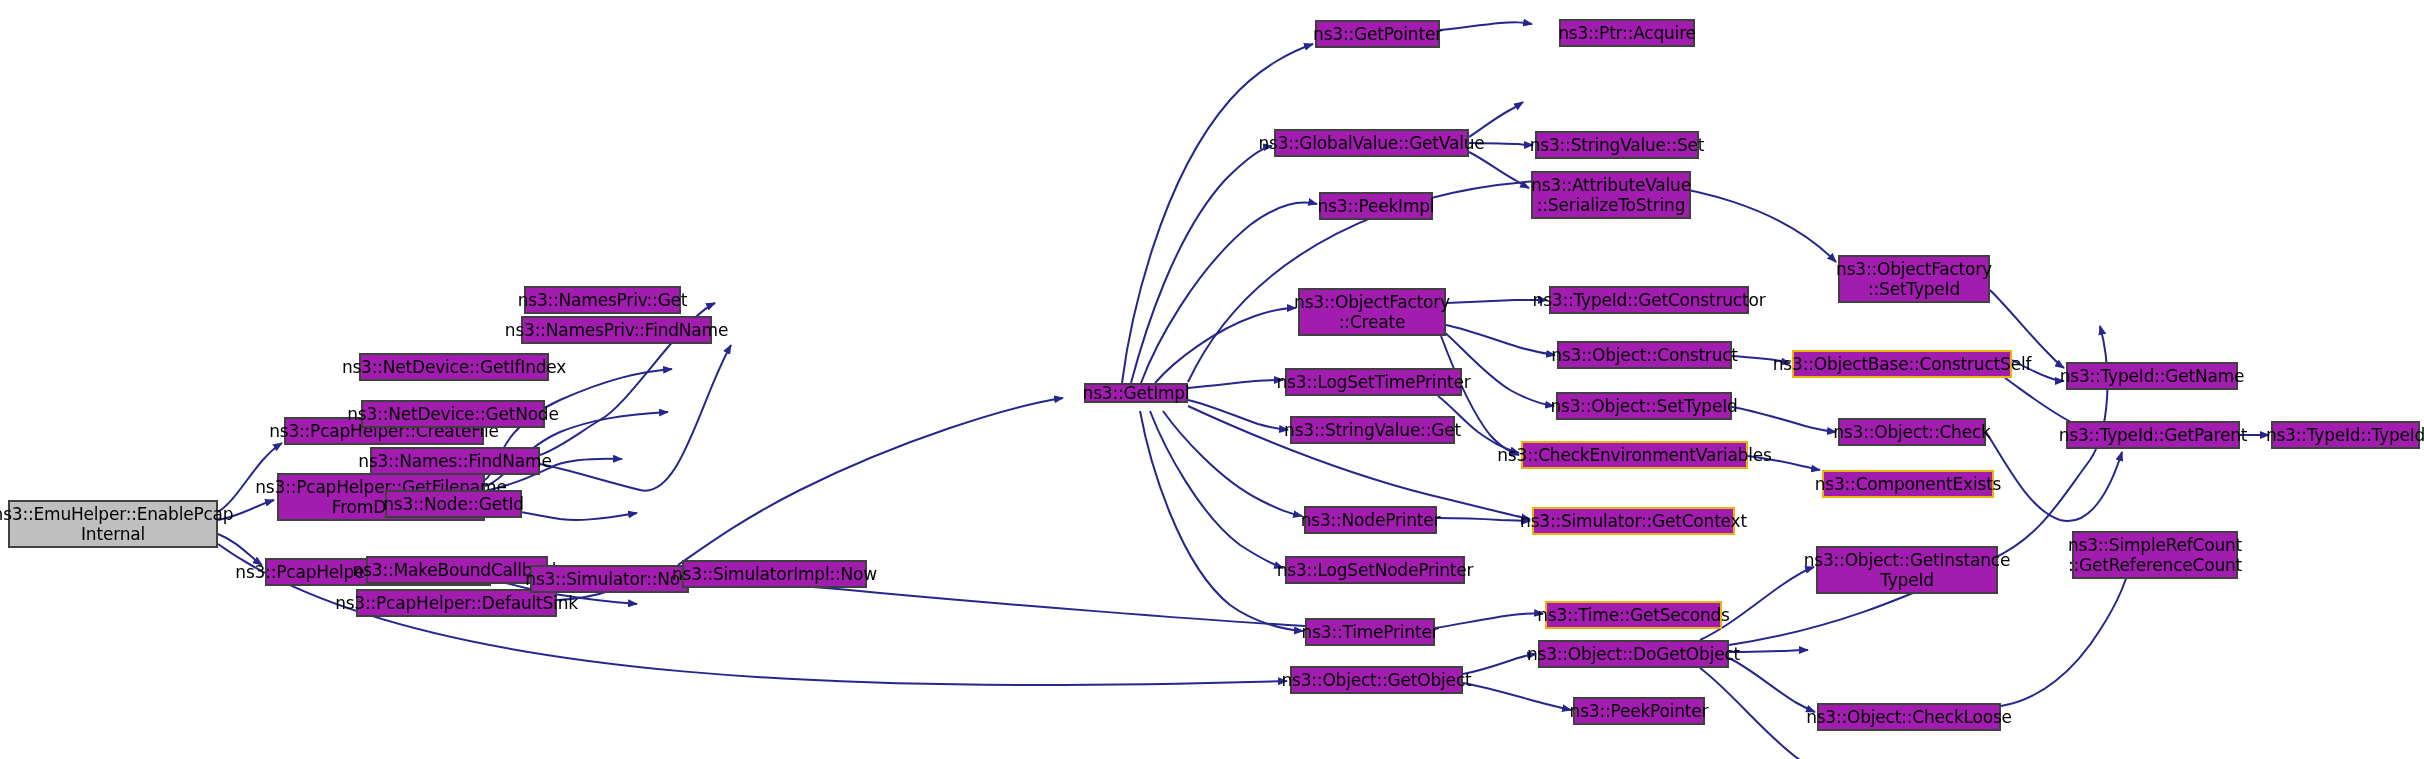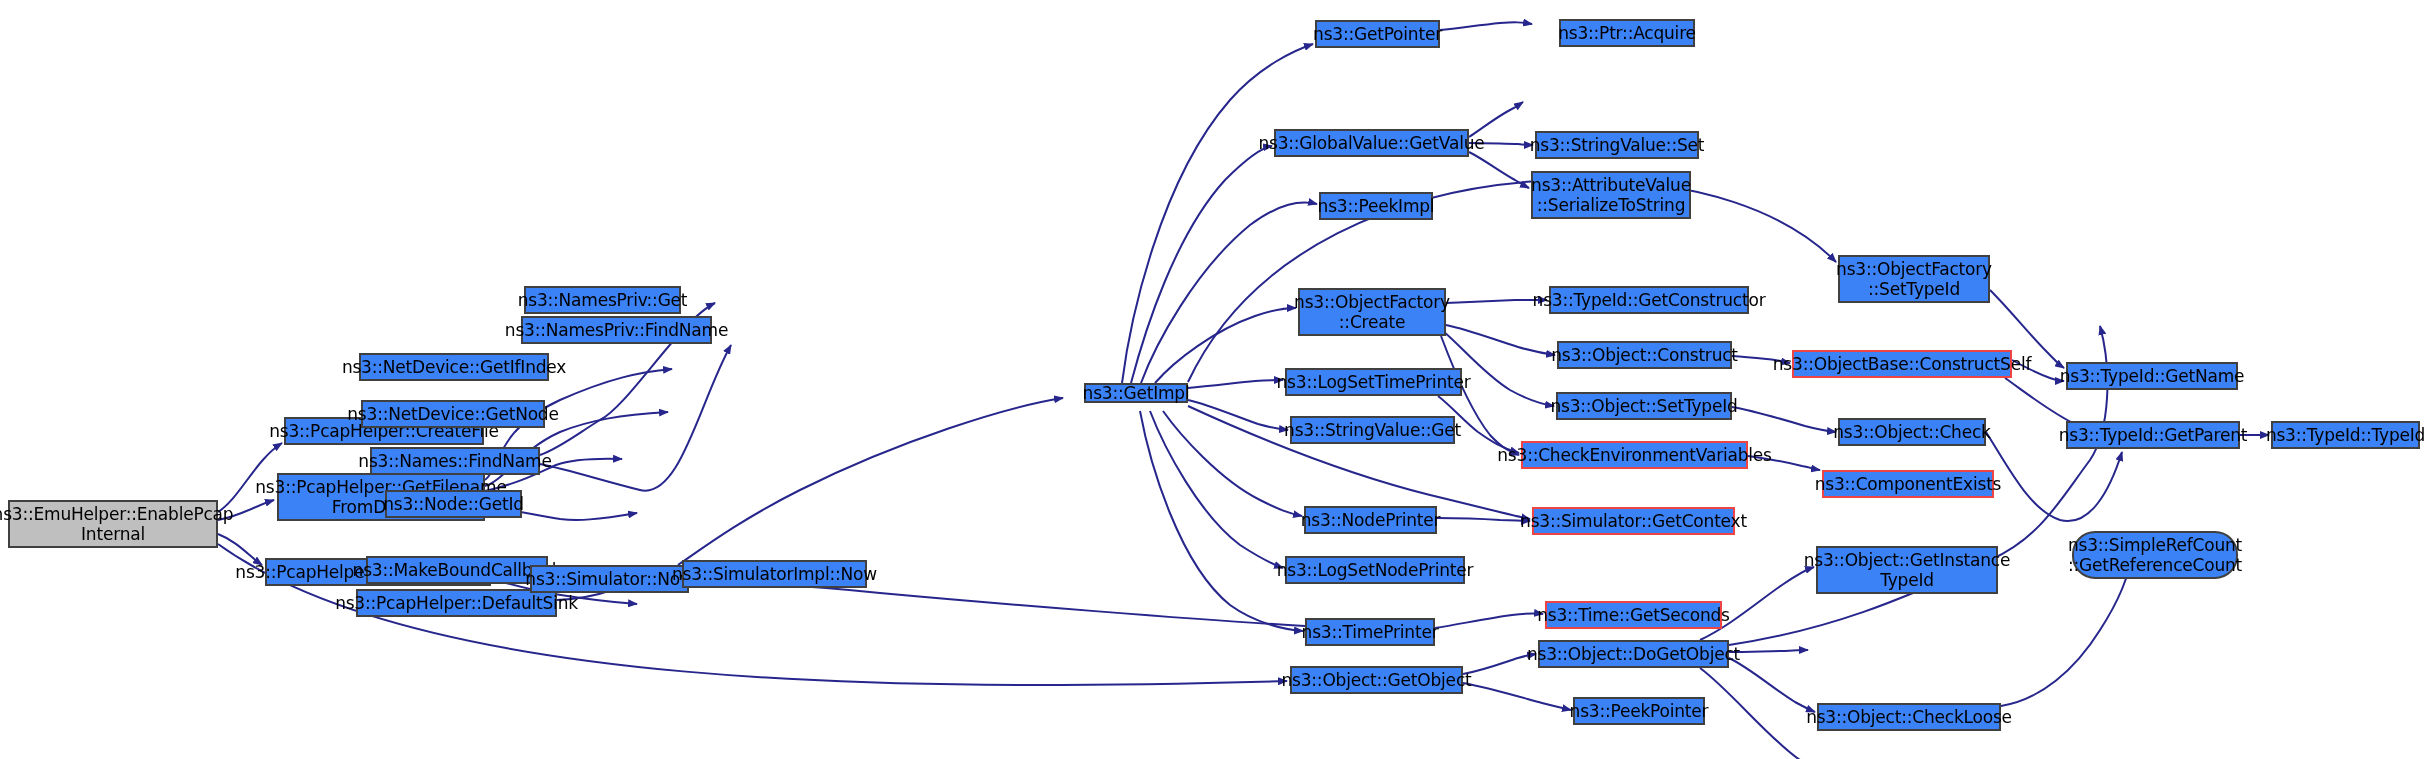--- a/index.html
+++ b/index.html
@@ -9,32 +9,32 @@
     background:#ffffff;
     font-family:"DejaVu Sans","Liberation Sans",sans-serif;
     overflow:hidden;
   }
   #edges{position:absolute;left:0;top:0;width:2424px;height:759px;pointer-events:none;}
   .node{
     position:absolute;
     box-sizing:border-box;
     display:flex;align-items:center;justify-content:center;
     text-align:center;
-    background:#3b82f6;
+    background:#a21caf;
     border:1px solid #404040;
     outline:1px solid #404040;
     outline-offset:-2px;
     color:#000000;
     font-size:17px;
     line-height:20px;
     white-space:pre-line;
     letter-spacing:-0.2px;
   }
   .node.plain{outline:none;border:2px solid #404040;}
-  .node.red{border:2px solid #ef4444;outline:none;}
+  .node.red{border:2px solid #eab308;outline:none;}
   .node.root{background:#bfbfbf;border:2px solid #404040;outline:none;}
 </style>
 </head>
 <body>
 
 <div id="canvas">
   <svg id="edges" viewBox="0 0 2424 759">
     <defs>
       <marker id="ah" markerWidth="10" markerHeight="8" refX="9" refY="4" orient="auto" markerUnits="userSpaceOnUse">
         <path d="M0,0 L10,4 L0,8 z" fill="#26268c"></path>
@@ -196,16 +196,16 @@
     <div class="node plain" style="left: 1838px; top: 255px; width: 152px; height: 48px;">ns3::ObjectFactory
 ::SetTypeId</div>
     <div class="node red" style="left: 1792px; top: 350px; width: 220px; height: 28px;">ns3::ObjectBase::ConstructSelf</div>
     <div class="node plain" style="left: 1838px; top: 418px; width: 148px; height: 28px;">ns3::Object::Check</div>
     <div class="node red" style="left: 1822px; top: 470px; width: 172px; height: 28px;">ns3::ComponentExists</div>
     <div class="node plain" style="left: 1816px; top: 546px; width: 182px; height: 48px;">ns3::Object::GetInstance
 TypeId</div>
     <div class="node plain" style="left: 1817px; top: 703px; width: 184px; height: 28px;">ns3::Object::CheckLoose</div>
     <div class="node plain" style="left: 2066px; top: 362px; width: 172px; height: 28px;">ns3::TypeId::GetName</div>
     <div class="node plain" style="left: 2066px; top: 421px; width: 174px; height: 28px;">ns3::TypeId::GetParent</div>
-    <div class="node plain" style="left: 2072px; top: 531px; width: 166px; height: 48px; border-radius: 23px;">ns3::SimpleRefCount
+    <div class="node plain" style="left: 2072px; top: 531px; width: 166px; height: 48px;">ns3::SimpleRefCount
 ::GetReferenceCount</div>
     <div class="node plain" style="left: 2271px; top: 421px; width: 149px; height: 28px;">ns3::TypeId::TypeId</div>
   </div>
 
 </body></html>

